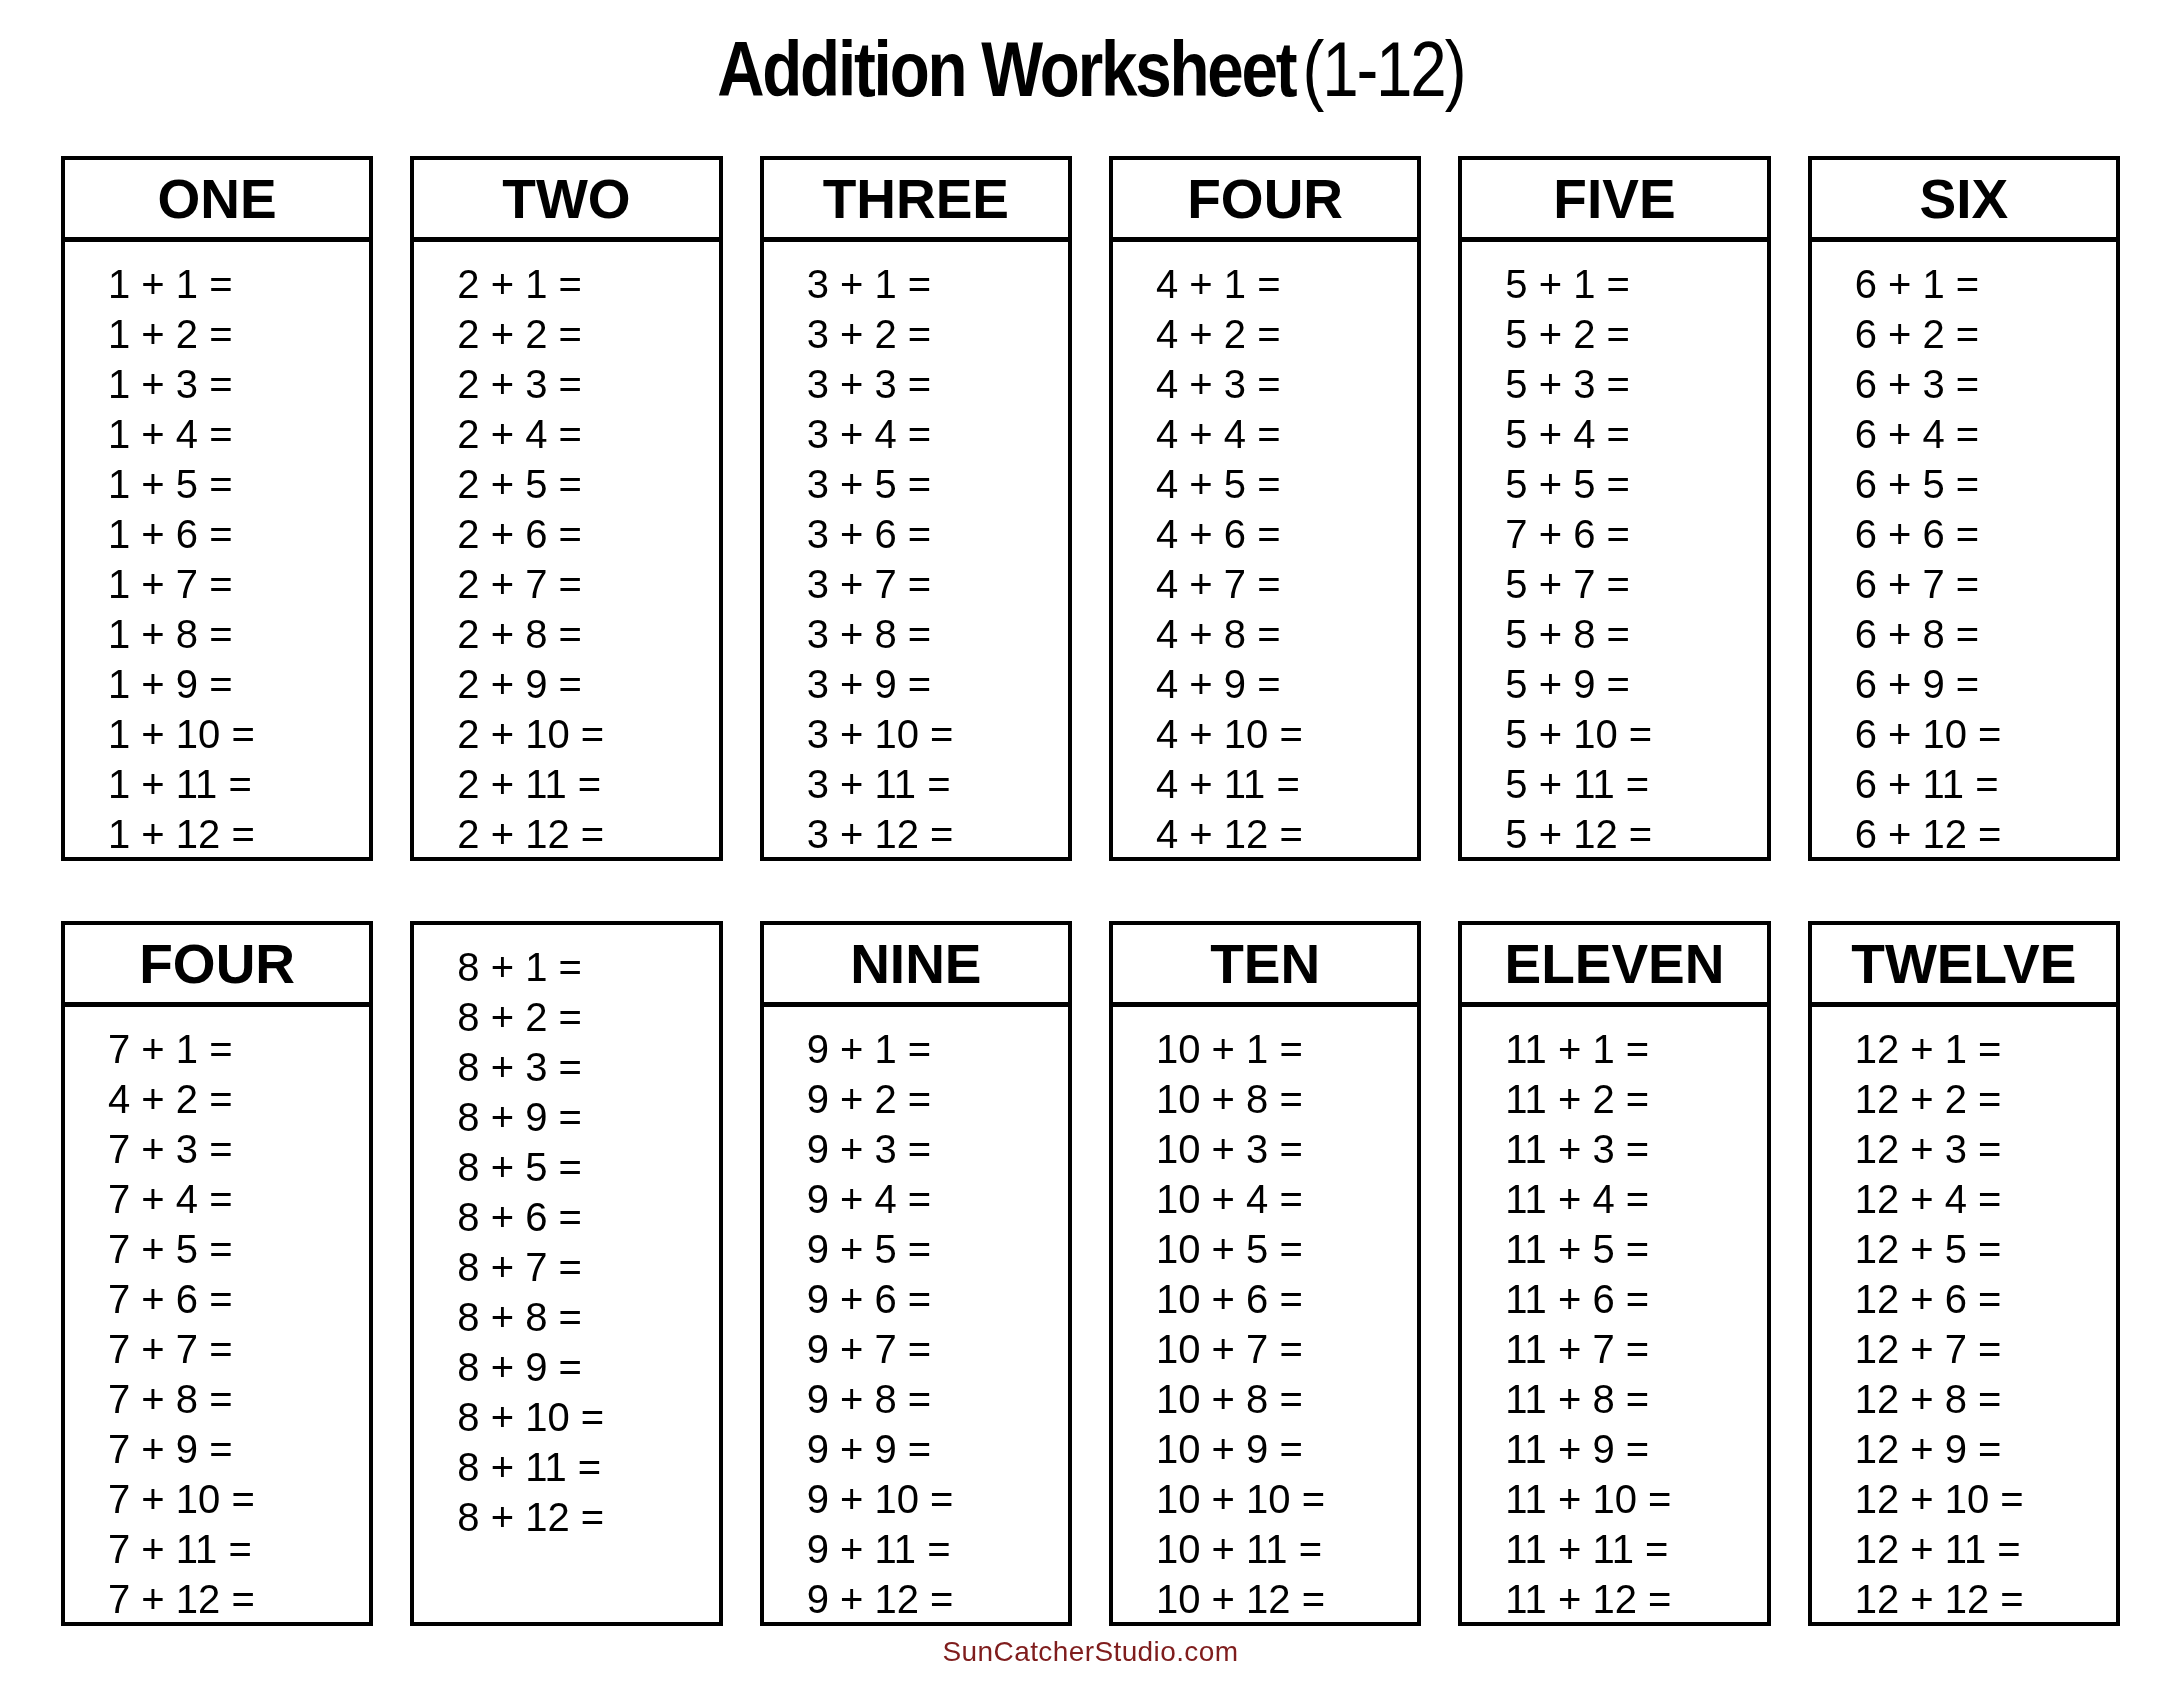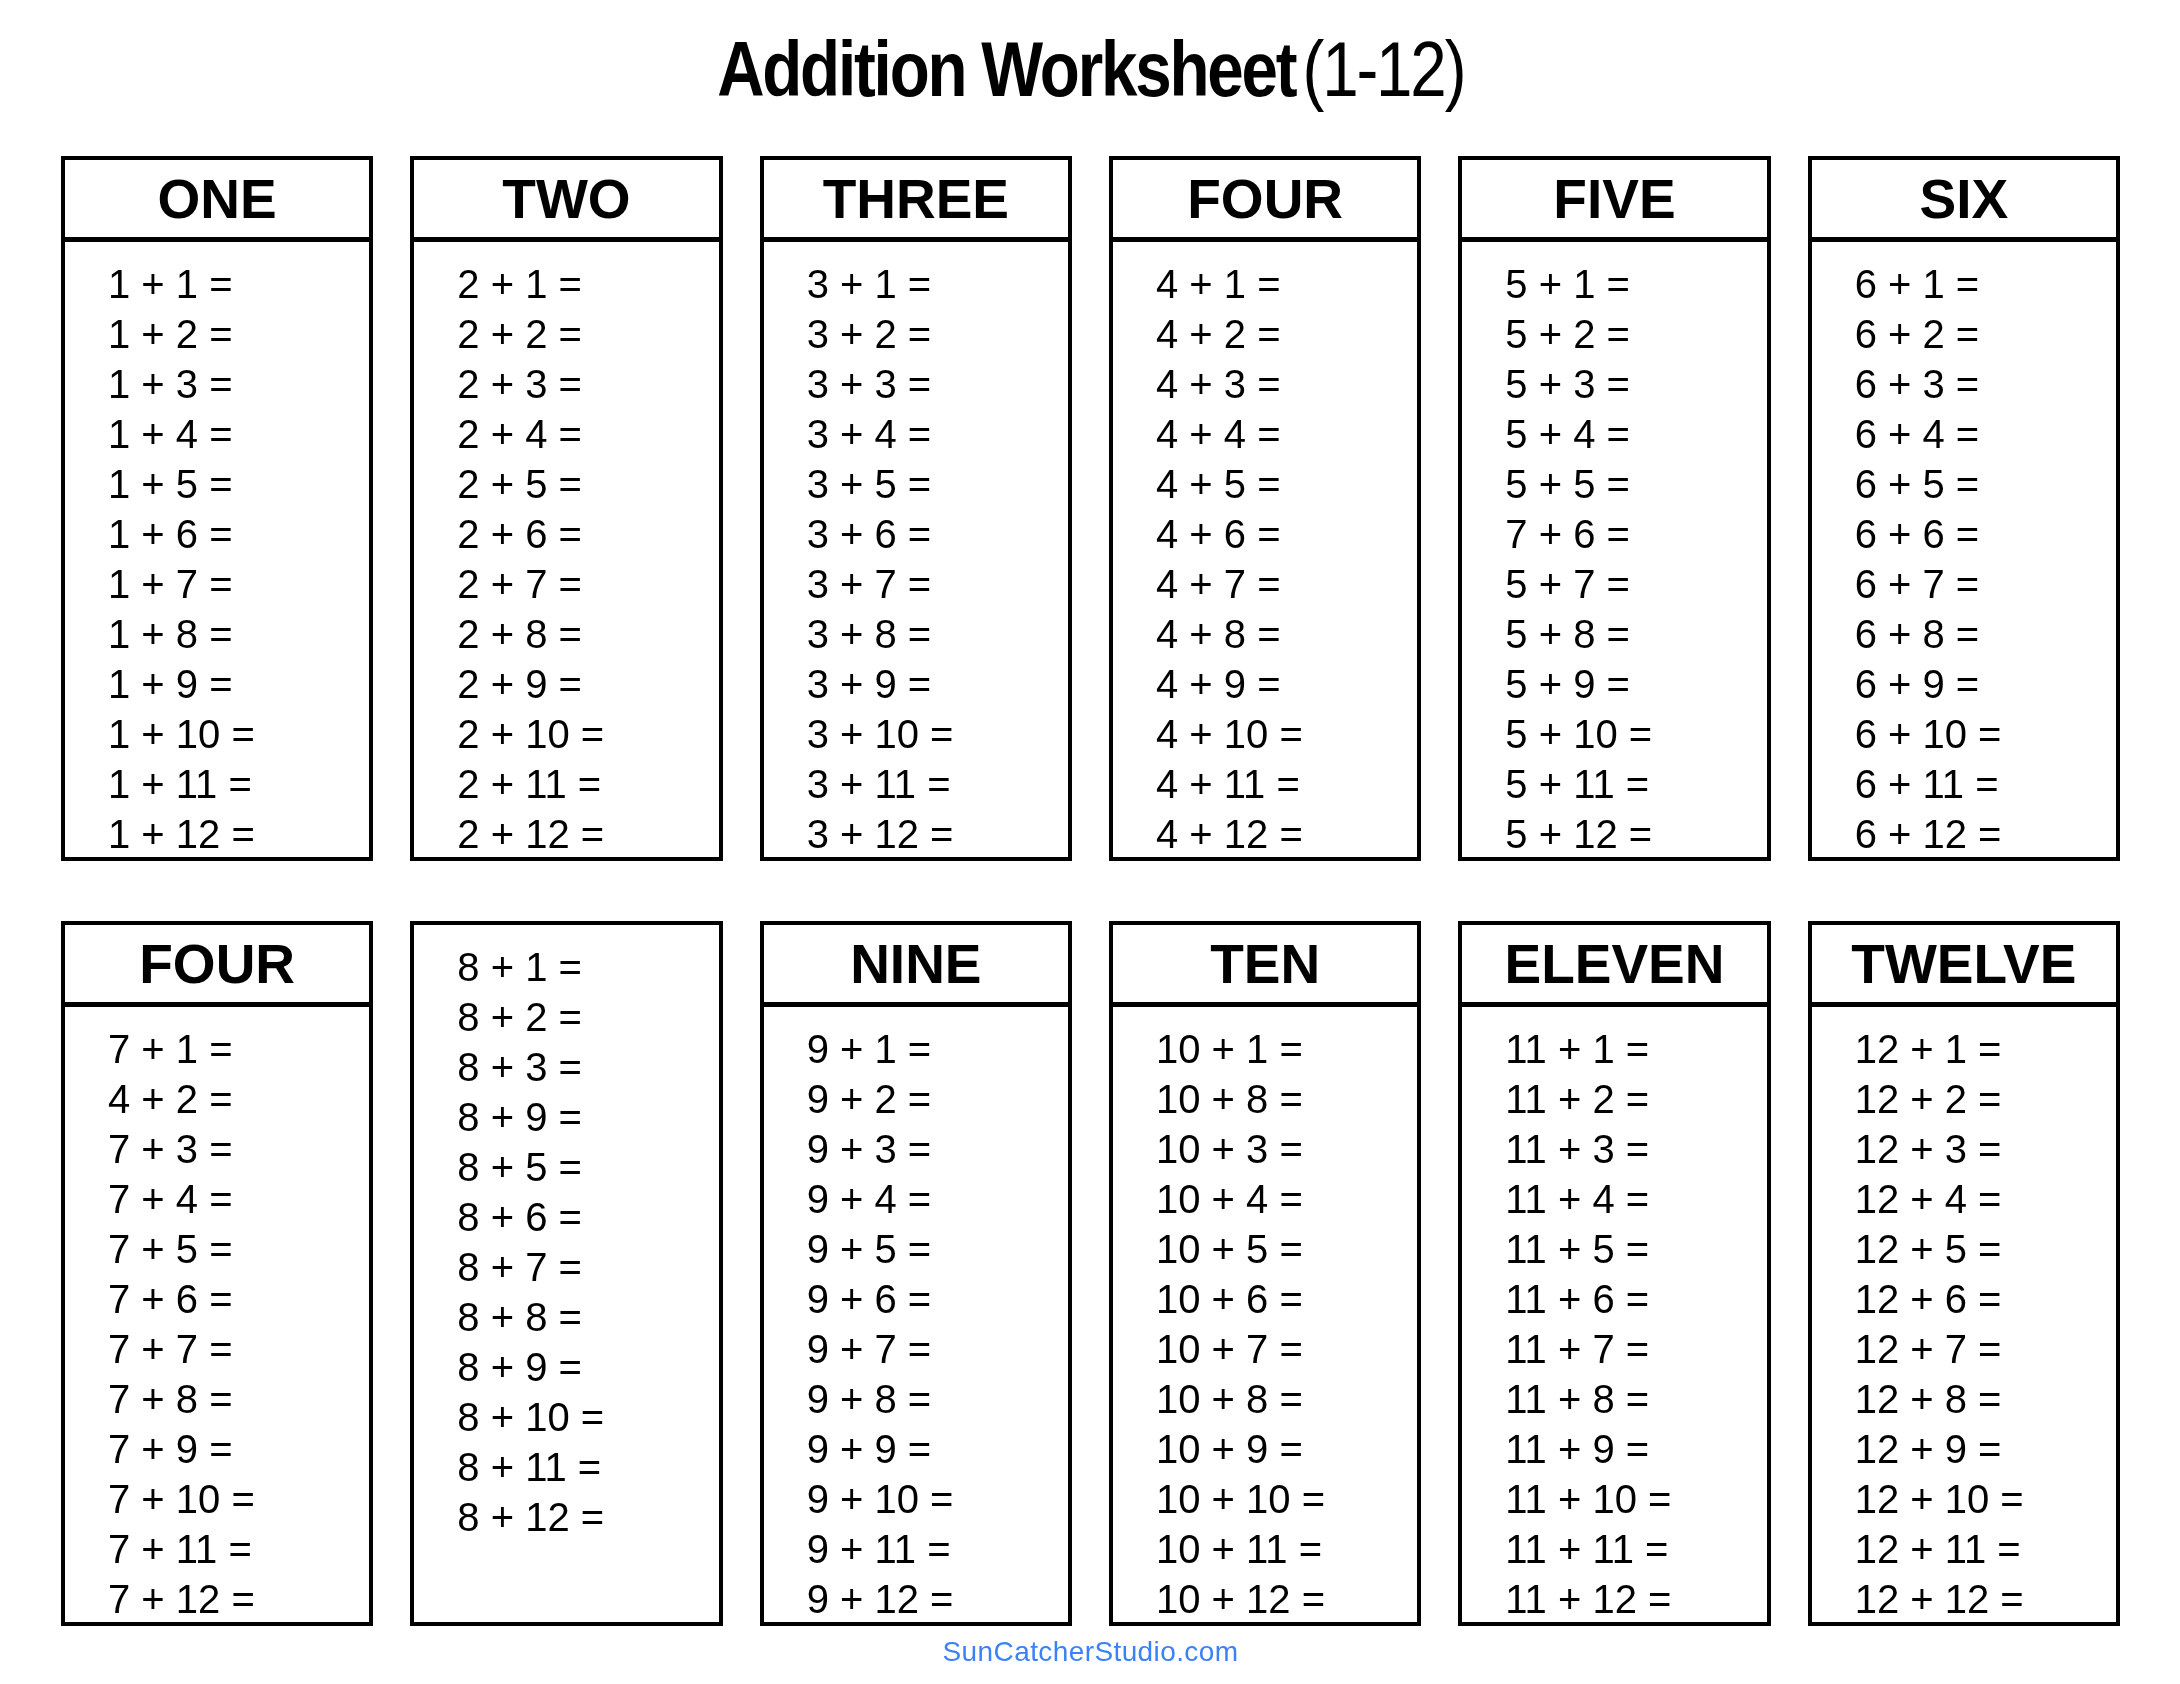--- a/index.html
+++ b/index.html
@@ -69,21 +69,21 @@
   .problem {
     font-size: 40px;
     line-height: 50px;
     white-space: nowrap;
   }
   
   .footer {
     margin-top: 10.2px;
     text-align: center;
     font-size: 28px;
-    color: #3b82f6;
+    color: #7f1d1d;
     letter-spacing: 0.4px;
   }
 </style>
 </head>
 <body>
 
 <div class="page">
 
   <header class="title-wrap">
     <h1><span class="t-main">Addition Worksheet</span><span class="t-range">(1-12)</span></h1>

